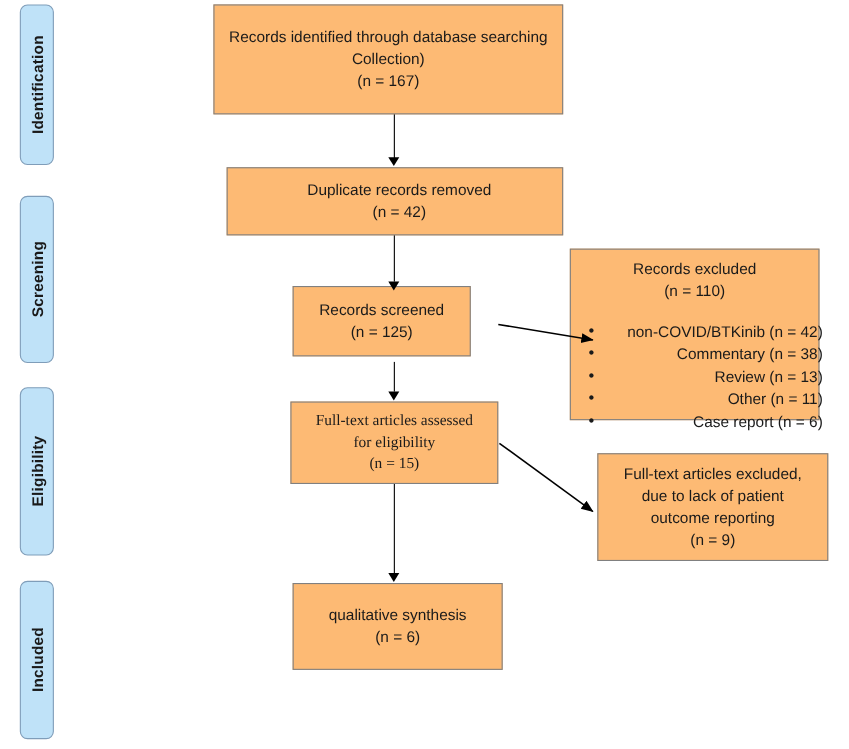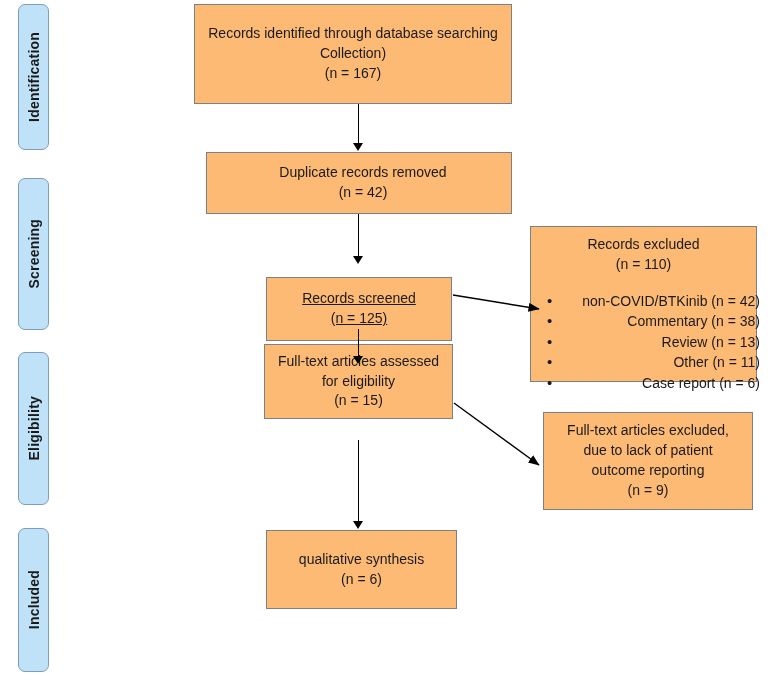--- a/index.html
+++ b/index.html
@@ -136,38 +136,38 @@
     <span class="line">Records identified through database searching</span>
     <span class="line">Collection)</span>
     <span class="line">(n = 167)</span>
   </div>
 
   <div class="box" style="left:206px; top:152px; width:306px; height:62px;padding-left:14px;">
     <span class="line">Duplicate records removed</span>
     <span class="line">(n = 42)</span>
   </div>
 
-  <div class="box" style="left:266px; top:277px; width:186px; height:64px;text-decoration:underline;">
+  <div class="box" style="left:266px; top:260px; width:162px; height:64px;">
     <span class="line">Records screened</span>
     <span class="line">(n = 125)</span>
   </div>
 
-  <div class="box excluded" style="left:530px; top:226px; width:227px; height:156px;">
+  <div class="box excluded" style="left:518px; top:226px; width:227px; height:156px;">
     <span class="line head">Records excluded</span>
     <span class="line head">(n = 110)</span>
     <ul class="bullets">
       <li>non-COVID/BTKinib (n = 42)</li>
       <li>Commentary (n = 38)</li>
       <li>Review (n = 13)</li>
       <li>Other (n = 11)</li>
       <li>Case report (n = 6)</li>
     </ul>
   </div>
 
-  <div class="box" style="left:264px; top:344px; width:189px; height:75px;">
+  <div class="box" style="left:264px; top:365px; width:189px; height:75px;font-family:Liberation Serif, serif;">
     <span class="line">Full-text articles assessed</span>
     <span class="line">for eligibility</span>
     <span class="line">(n = 15)</span>
   </div>
 
   <div class="box" style="left:543px; top:412px; width:210px; height:98px;">
     <span class="line">Full-text articles excluded,</span>
     <span class="line">due to lack of patient</span>
     <span class="line">outcome reporting</span>
     <span class="line">(n = 9)</span>

